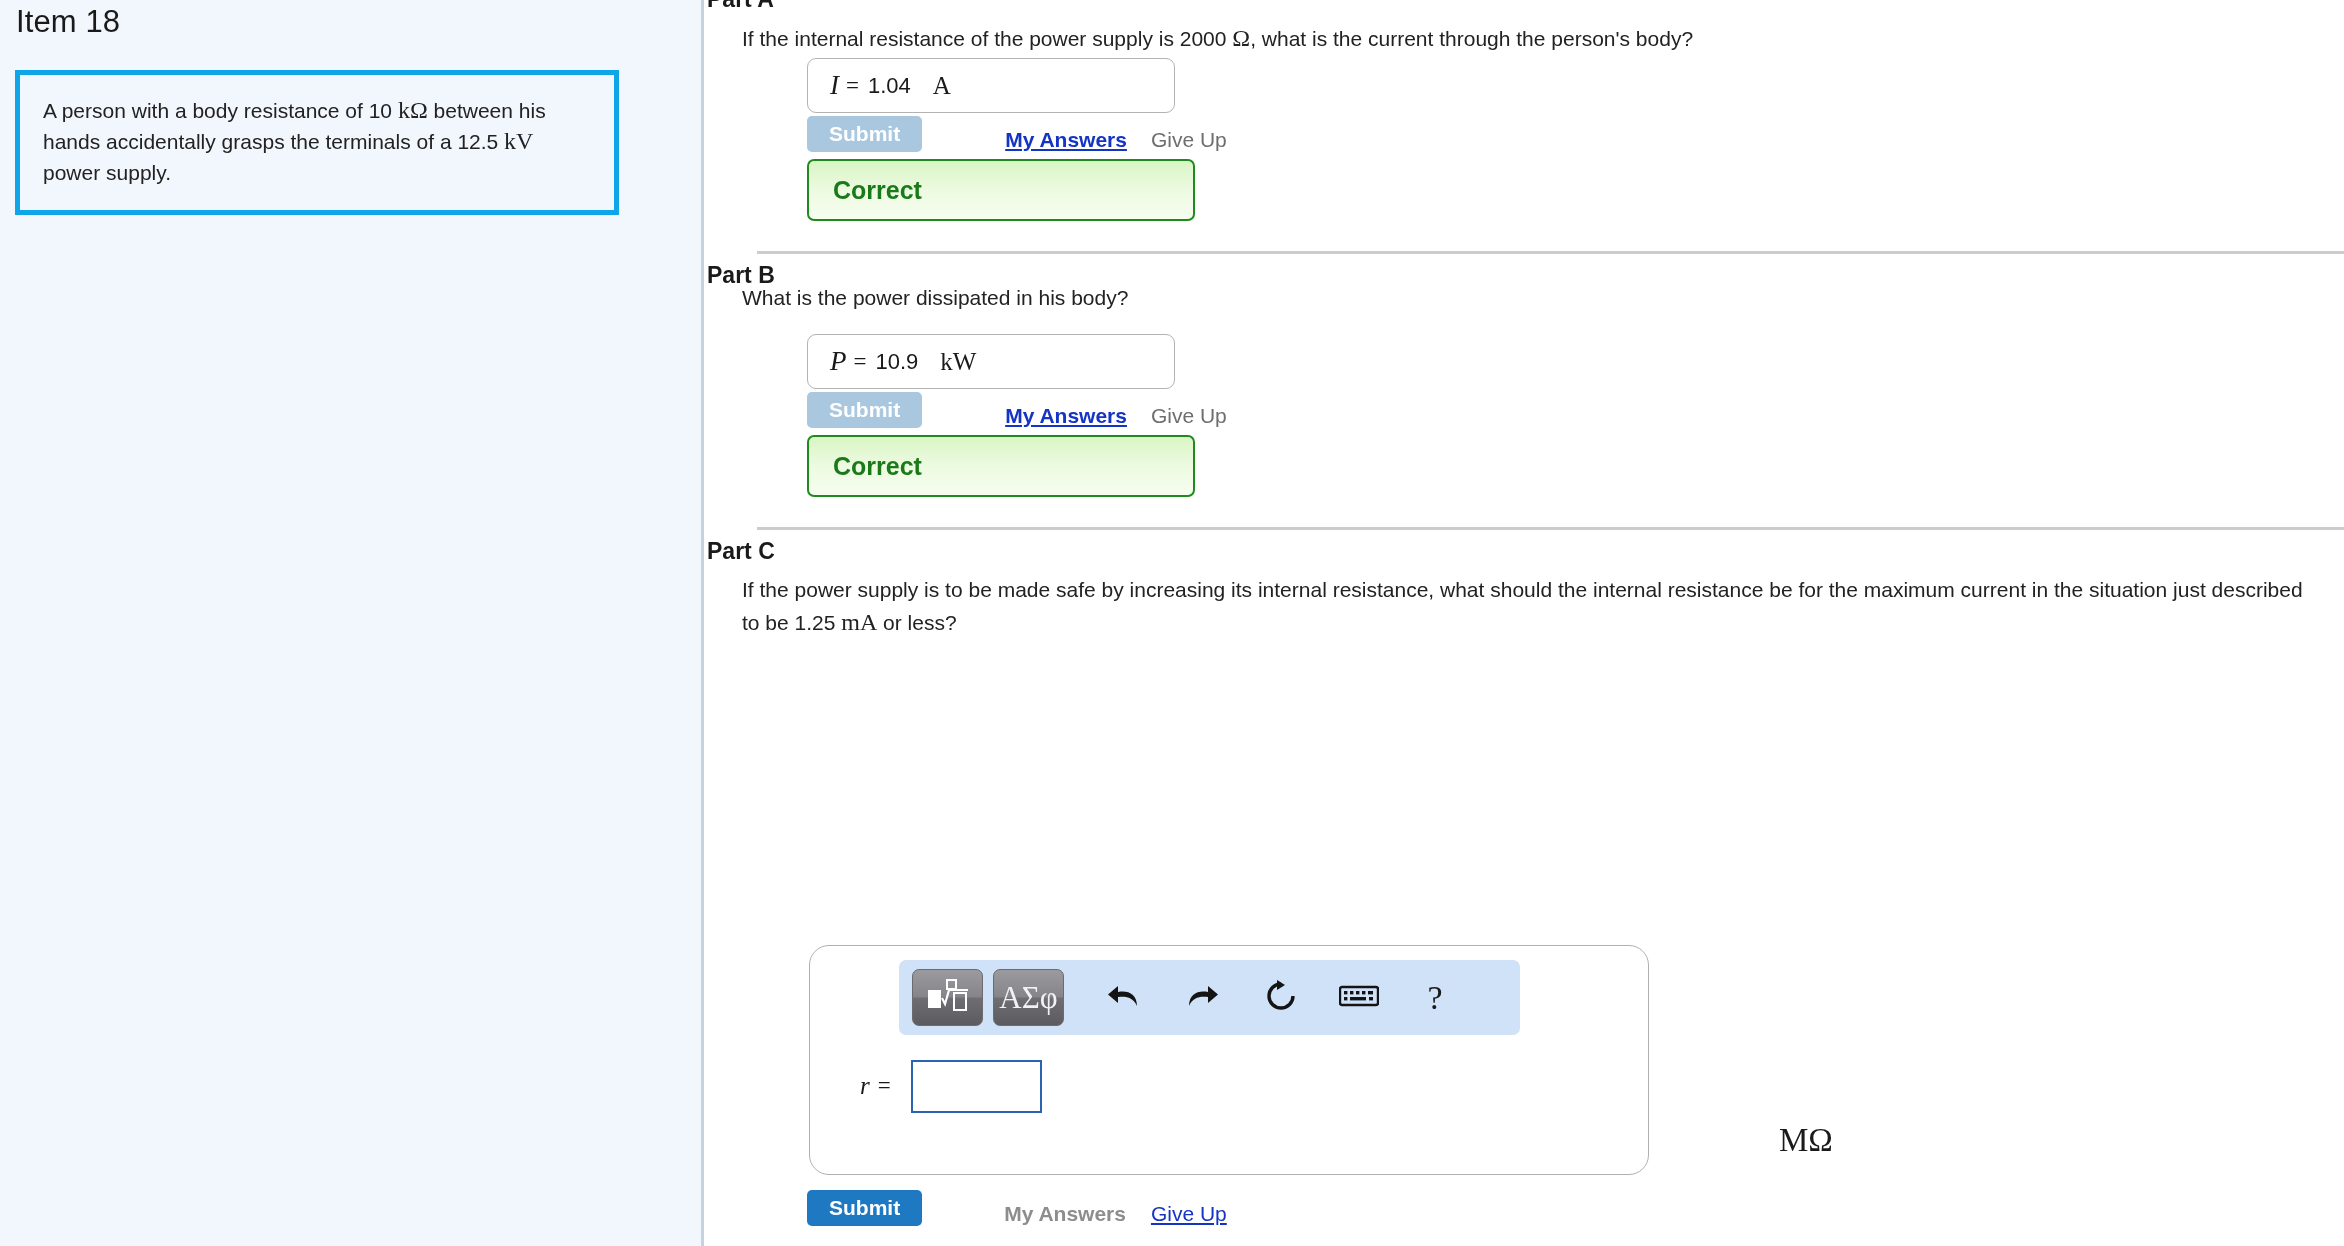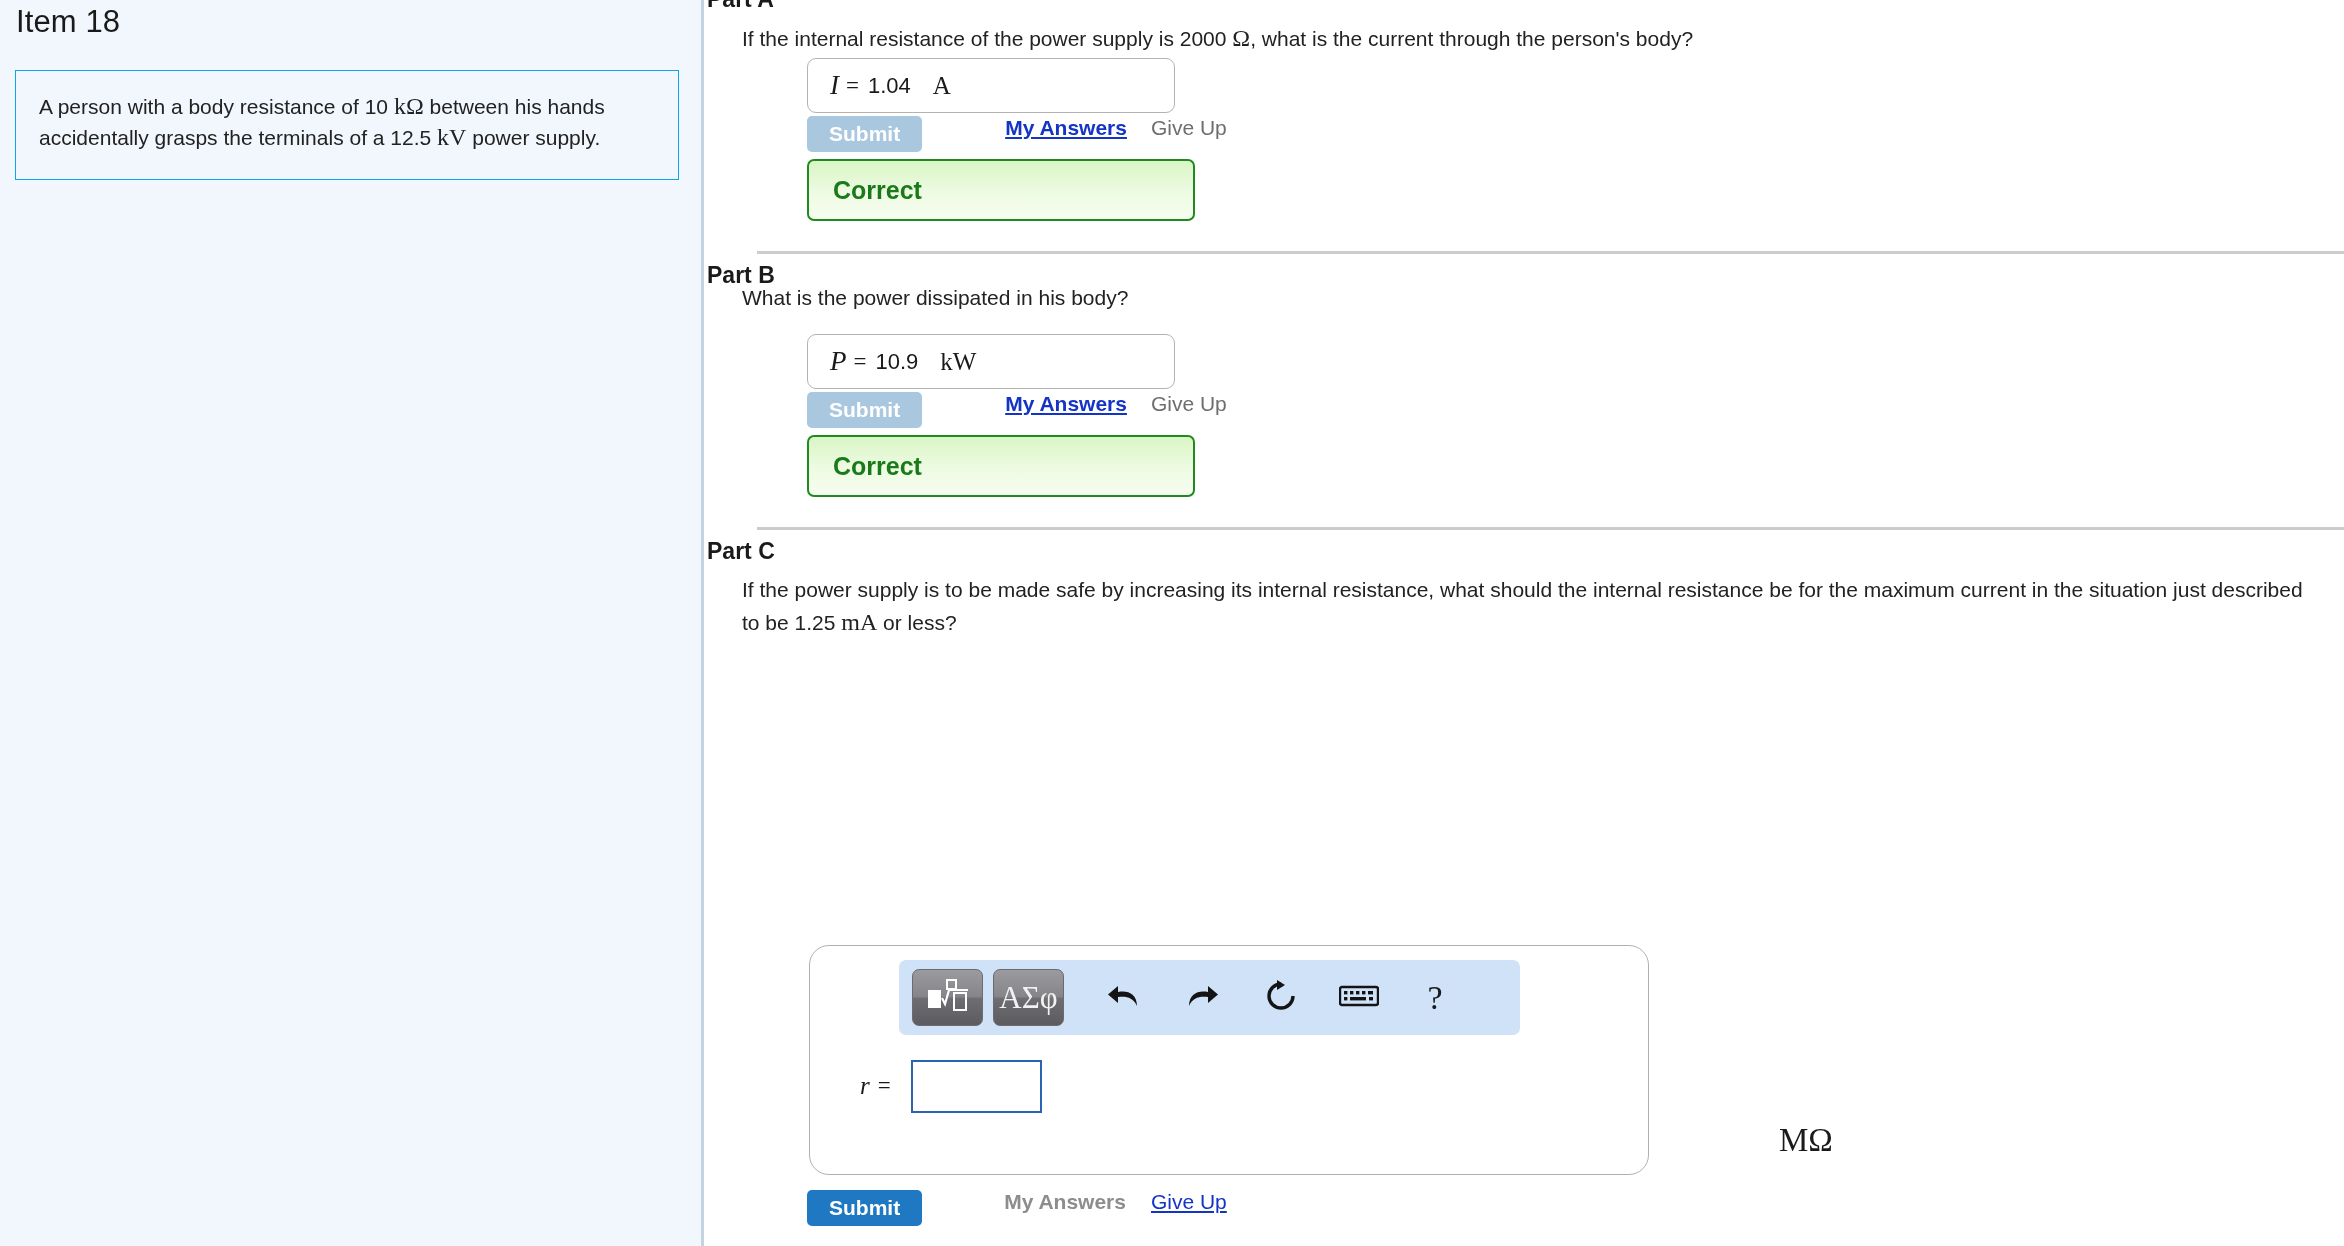--- a/index.html
+++ b/index.html
@@ -31,23 +31,23 @@
     left: 16px;
     top: 4px;
     font-size: 31px;
     color: #1a1a1a;
     letter-spacing: 0.1px;
   }
   #problem-box {
     position: absolute;
     left: 15px;
     top: 70px;
-    width: 664px;
+    width: 604px;
     min-height: 110px;
-    border: 1px solid #0ea5e9;
+    border: 5px solid #0ea5e9;
     background: #f2f7fd;
     box-sizing: border-box;
     padding: 20px 22px 22px 23px;
   }
   #problem-text {
     font-size: 21px;
     line-height: 31px;
     color: #222222;
   }
   .mserif {
@@ -107,21 +107,21 @@
     margin-left: 9px;
   }
   .answer-unit {
     font-family: "Liberation Serif", serif;
     font-size: 25px;
     color: #1a1a1a;
     margin-left: 22px;
   }
 
   
-  .btn-row { position: absolute; display: flex; align-items: flex-start; }
+  .btn-row { position: absolute; display: flex; align-items: flex-end; }
   .btn-submit {
     border: none;
     border-radius: 5px;
     color: #ffffff;
     font-family: "Liberation Sans", sans-serif;
     font-size: 21px;
     font-weight: bold;
     padding: 0 22px;
     height: 36px;
     line-height: 36px;

